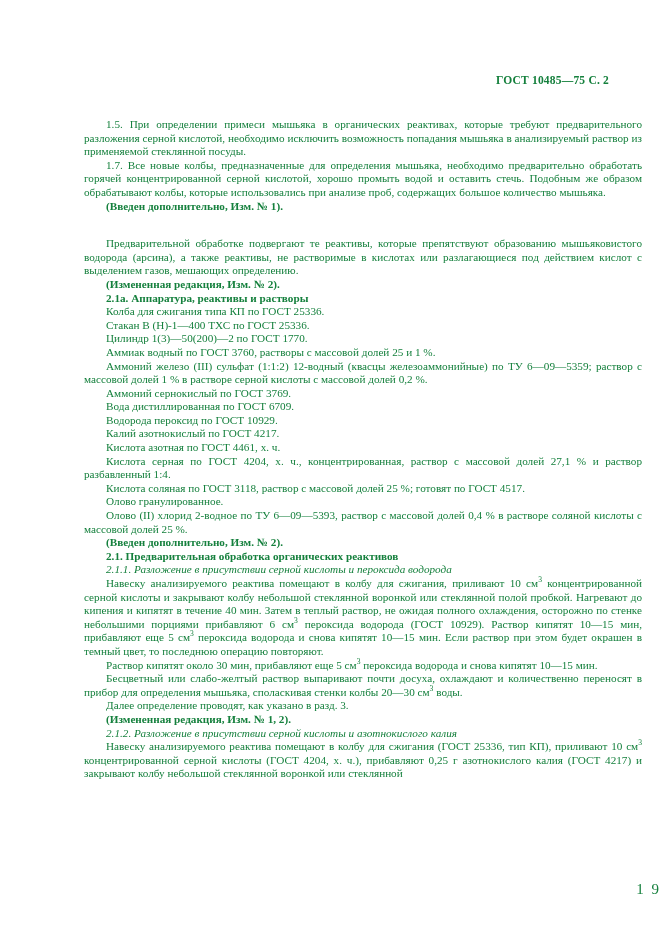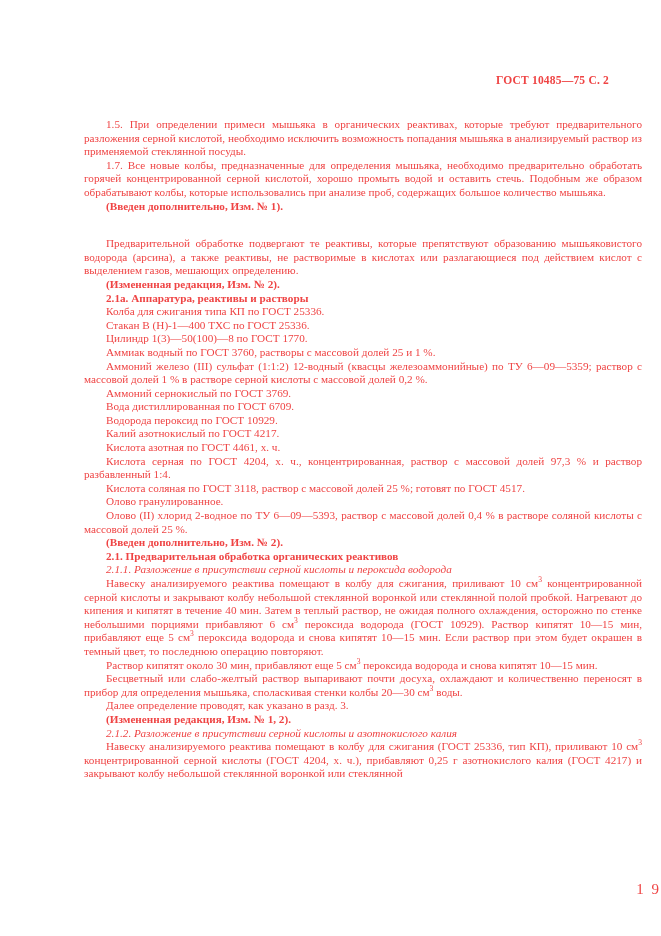--- a/index.html
+++ b/index.html
@@ -6,21 +6,21 @@
     margin: 0;
     padding: 0;
     background: #ffffff;
   }
   .page {
     position: relative;
     width: 661px;
     height: 936px;
     background: #ffffff;
     font-family: "Liberation Serif", serif;
-    color: #ef4444;
+    color: #15803d;
     box-sizing: border-box;
     overflow: hidden;
   }
   .header {
     position: absolute;
     top: 74px;
     right: 52px;
     font-family: "Liberation Serif", serif;
     font-weight: bold;
     font-size: 11.5px;
@@ -83,29 +83,29 @@
 
     <div class="gap-lg"></div>
     <div class="gap-md"></div>
 
     <p>Предварительной обработке подвергают те реактивы, которые препятствуют образованию мышьяковистого водорода (арсина), а также реактивы, не растворимые в кислотах или разлагаю­щиеся под действием кислот с выделением газов, мешающих определению.</p>
     <p class="bold">(Измененная редакция, Изм. № 2).</p>
     <p class="bold">2.1а. Аппаратура, реактивы и растворы</p>
 
     <p>Колба для сжигания типа КП по ГОСТ 25336.</p>
     <p>Стакан В (Н)-1—400 ТХС по ГОСТ 25336.</p>
-    <p>Цилиндр 1(3)—50(100)—8 по ГОСТ 1770.</p>
+    <p>Цилиндр 1(3)—50(200)—2 по ГОСТ 1770.</p>
     <p>Аммиак водный по ГОСТ 3760, растворы с массовой долей 25 и 1 %.</p>
     <p>Аммоний железо (III) сульфат (1:1:2) 12-водный (квасцы железоаммонийные) по ТУ 6—09—5359; раствор с массовой долей 1 % в растворе серной кислоты с массовой долей 0,2 %.</p>
     <p>Аммоний сернокислый по ГОСТ 3769.</p>
     <p>Вода дистиллированная по ГОСТ 6709.</p>
     <p>Водорода пероксид по ГОСТ 10929.</p>
     <p>Калий азотнокислый по ГОСТ 4217.</p>
     <p>Кислота азотная по ГОСТ 4461, х. ч.</p>
-    <p>Кислота серная по ГОСТ 4204, х. ч., концентрированная, раствор с массовой долей 97,3 % и раствор разбавленный 1:4.</p>
+    <p>Кислота серная по ГОСТ 4204, х. ч., концентрированная, раствор с массовой долей 27,1 % и раствор разбавленный 1:4.</p>
     <p>Кислота соляная по ГОСТ 3118, раствор с массовой долей 25 %; готовят по ГОСТ 4517.</p>
     <p>Олово гранулированное.</p>
     <p>Олово (II) хлорид 2-водное по ТУ 6—09—5393, раствор с массовой долей 0,4 % в растворе соляной кислоты с массовой долей 25 %.</p>
     <p class="bold">(Введен дополнительно, Изм. № 2).</p>
 
     <p class="bold">2.1. Предварительная обработка органических реактивов</p>
     <p class="ital">
       <span>2.1.1.</span>
       <span>Разложение в присутствии серной кислоты и пероксида водорода</span>
     </p>

